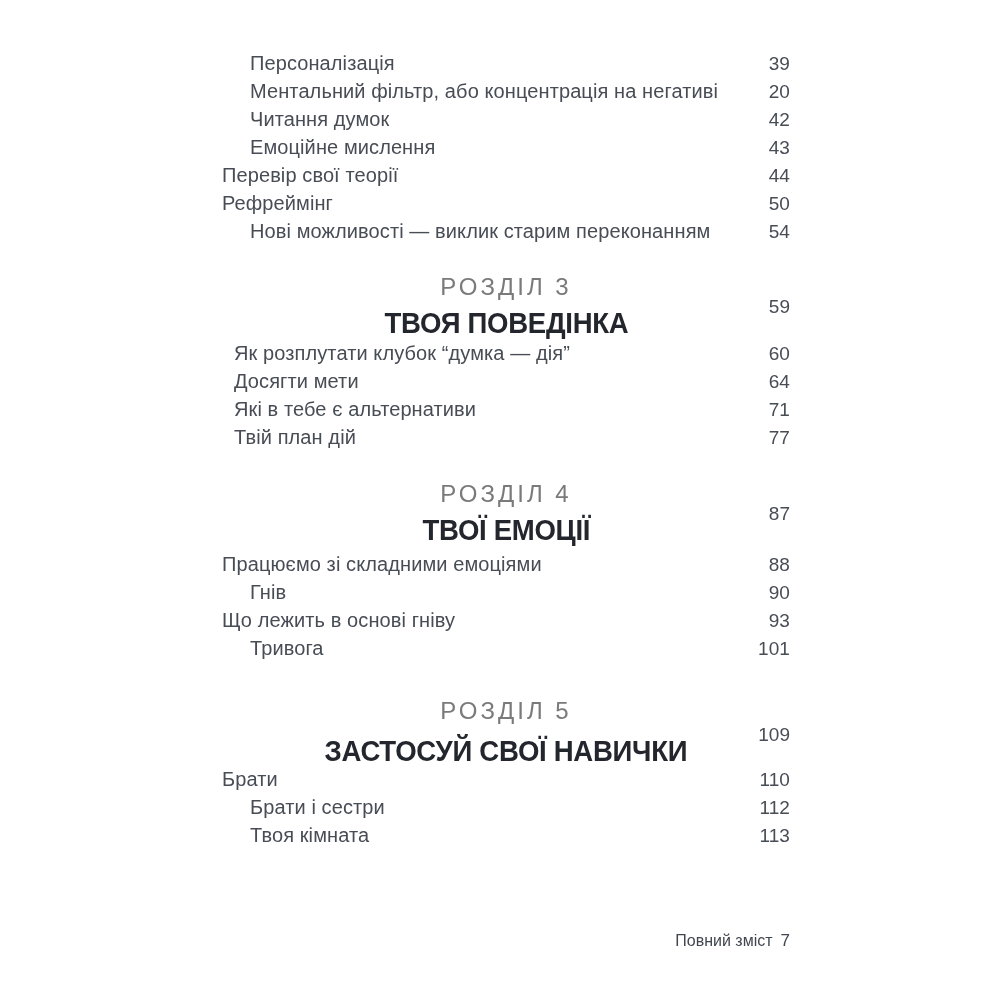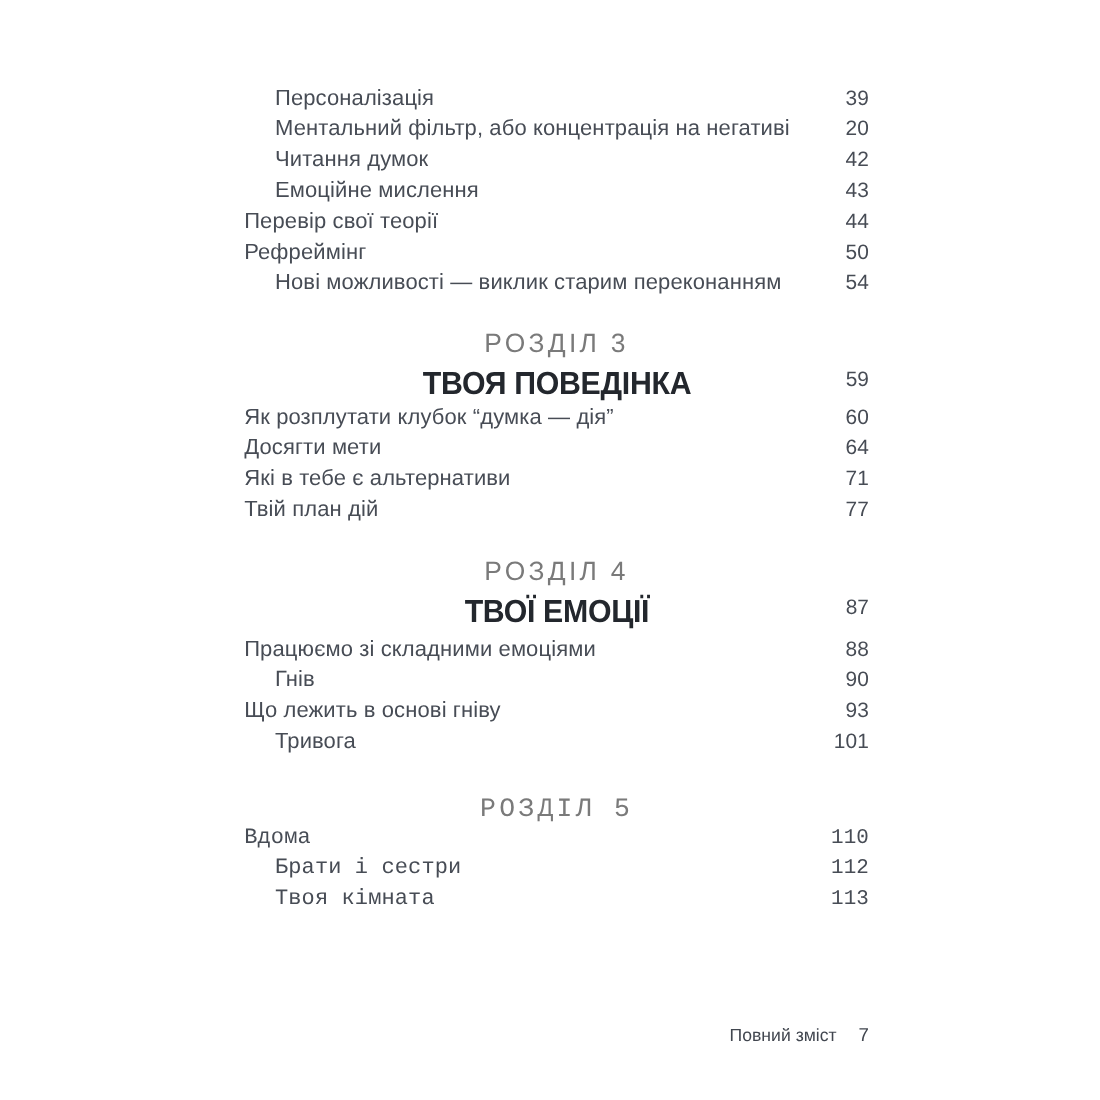--- a/index.html
+++ b/index.html
@@ -8,21 +8,21 @@
     position:relative;
     width:1000px; height:1000px;
     background:#ffffff;
     font-family:"Liberation Sans", sans-serif;
     overflow:hidden;
   }
   .content {
     position:absolute;
     left:222px; top:0;
     width:568px;
-    padding-top:78px;
+    padding-top:52px;
   }
   
   .row {
     display:flex;
     align-items:baseline;
     height:28px;
     font-size:20px;
     color:#474c55;
     letter-spacing:0.1px;
   }
@@ -51,40 +51,40 @@
     font-weight:bold;
     color:#23272d;
     text-transform:uppercase;
     letter-spacing:-0.3px;
     transform:scaleX(0.95);
     transform-origin:center;
     white-space:nowrap;
   }
   .chapter-page {
     position:absolute;
-    right:0; bottom:3px;
+    right:0; bottom:16px;
     font-size:19px;
     color:#474c55;
   }
   .chapter.ch-1 { margin-top:28px; }
-  .chapter.ch-1 .entries { margin-top:4px; }
+  .chapter.ch-1 .entries { margin-top:4px;margin-left:12px; }
   .chapter.ch-2 { margin-top:29px; }
   .chapter.ch-2 .entries { margin-top:8px; }
-  .chapter.ch-3 { margin-top:35px;font-family:Liberation Mono, monospace; }
+  .chapter.ch-3 { margin-top:35px; }
   .chapter.ch-3 .title-line { margin-top:14px; }
   .chapter.ch-3 .entries { margin-top:2px; }
   
   .footer {
     position:absolute;
     left:222px; top:931px;
     width:568px;
     display:flex;
     justify-content:flex-end;
     align-items:baseline;
-    gap:20px;
+    gap:8px;
     color:#41464f;
   }
   .footer .flabel { font-size:16px; }
   .footer .fnum  { font-size:17px; }
 </style>
 </head>
 <body>
 
 <div class="page">
   <div class="content" id="toc-root">
@@ -157,23 +157,24 @@
             <span class="num">93</span>
           </div>
           <div class="row l2">
             <span class="t">Тривога</span>
             <span class="num">101</span>
           </div>
         </div>
       </div>
       <div class="chapter ch-3">
         <div class="chapter-label">Розділ 5</div>
+        <div class="title-line"><span class="chapter-title">Застосуй свої навички</span><span class="chapter-page">109</span></div>
         <div class="entries">
           <div class="row">
-            <span class="t">Вдома</span>
+            <span class="t">Брати</span>
             <span class="num">110</span>
           </div>
           <div class="row l2">
             <span class="t">Брати і сестри</span>
             <span class="num">112</span>
           </div>
           <div class="row l2">
             <span class="t">Твоя кімната</span>
             <span class="num">113</span>
           </div>

